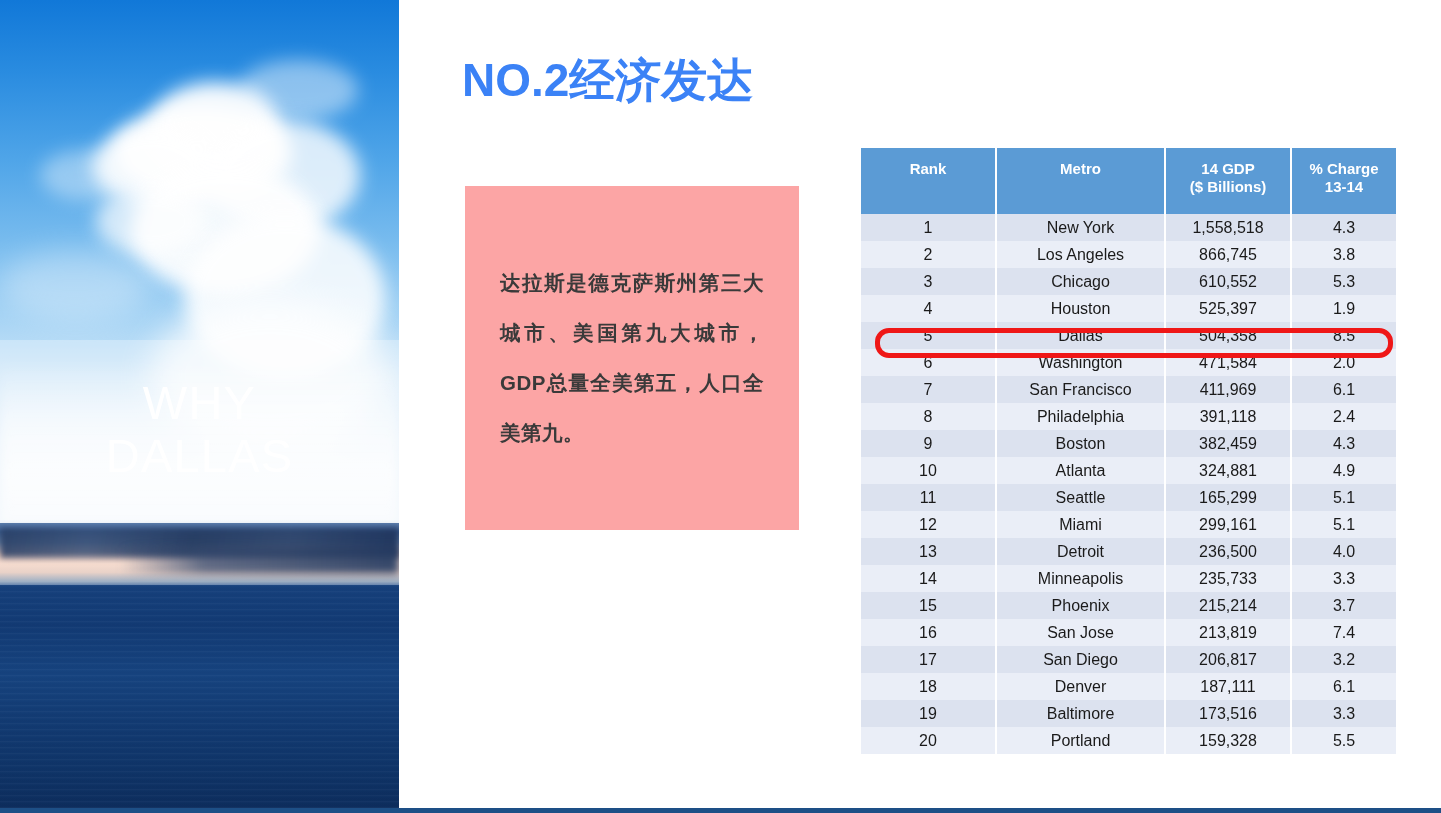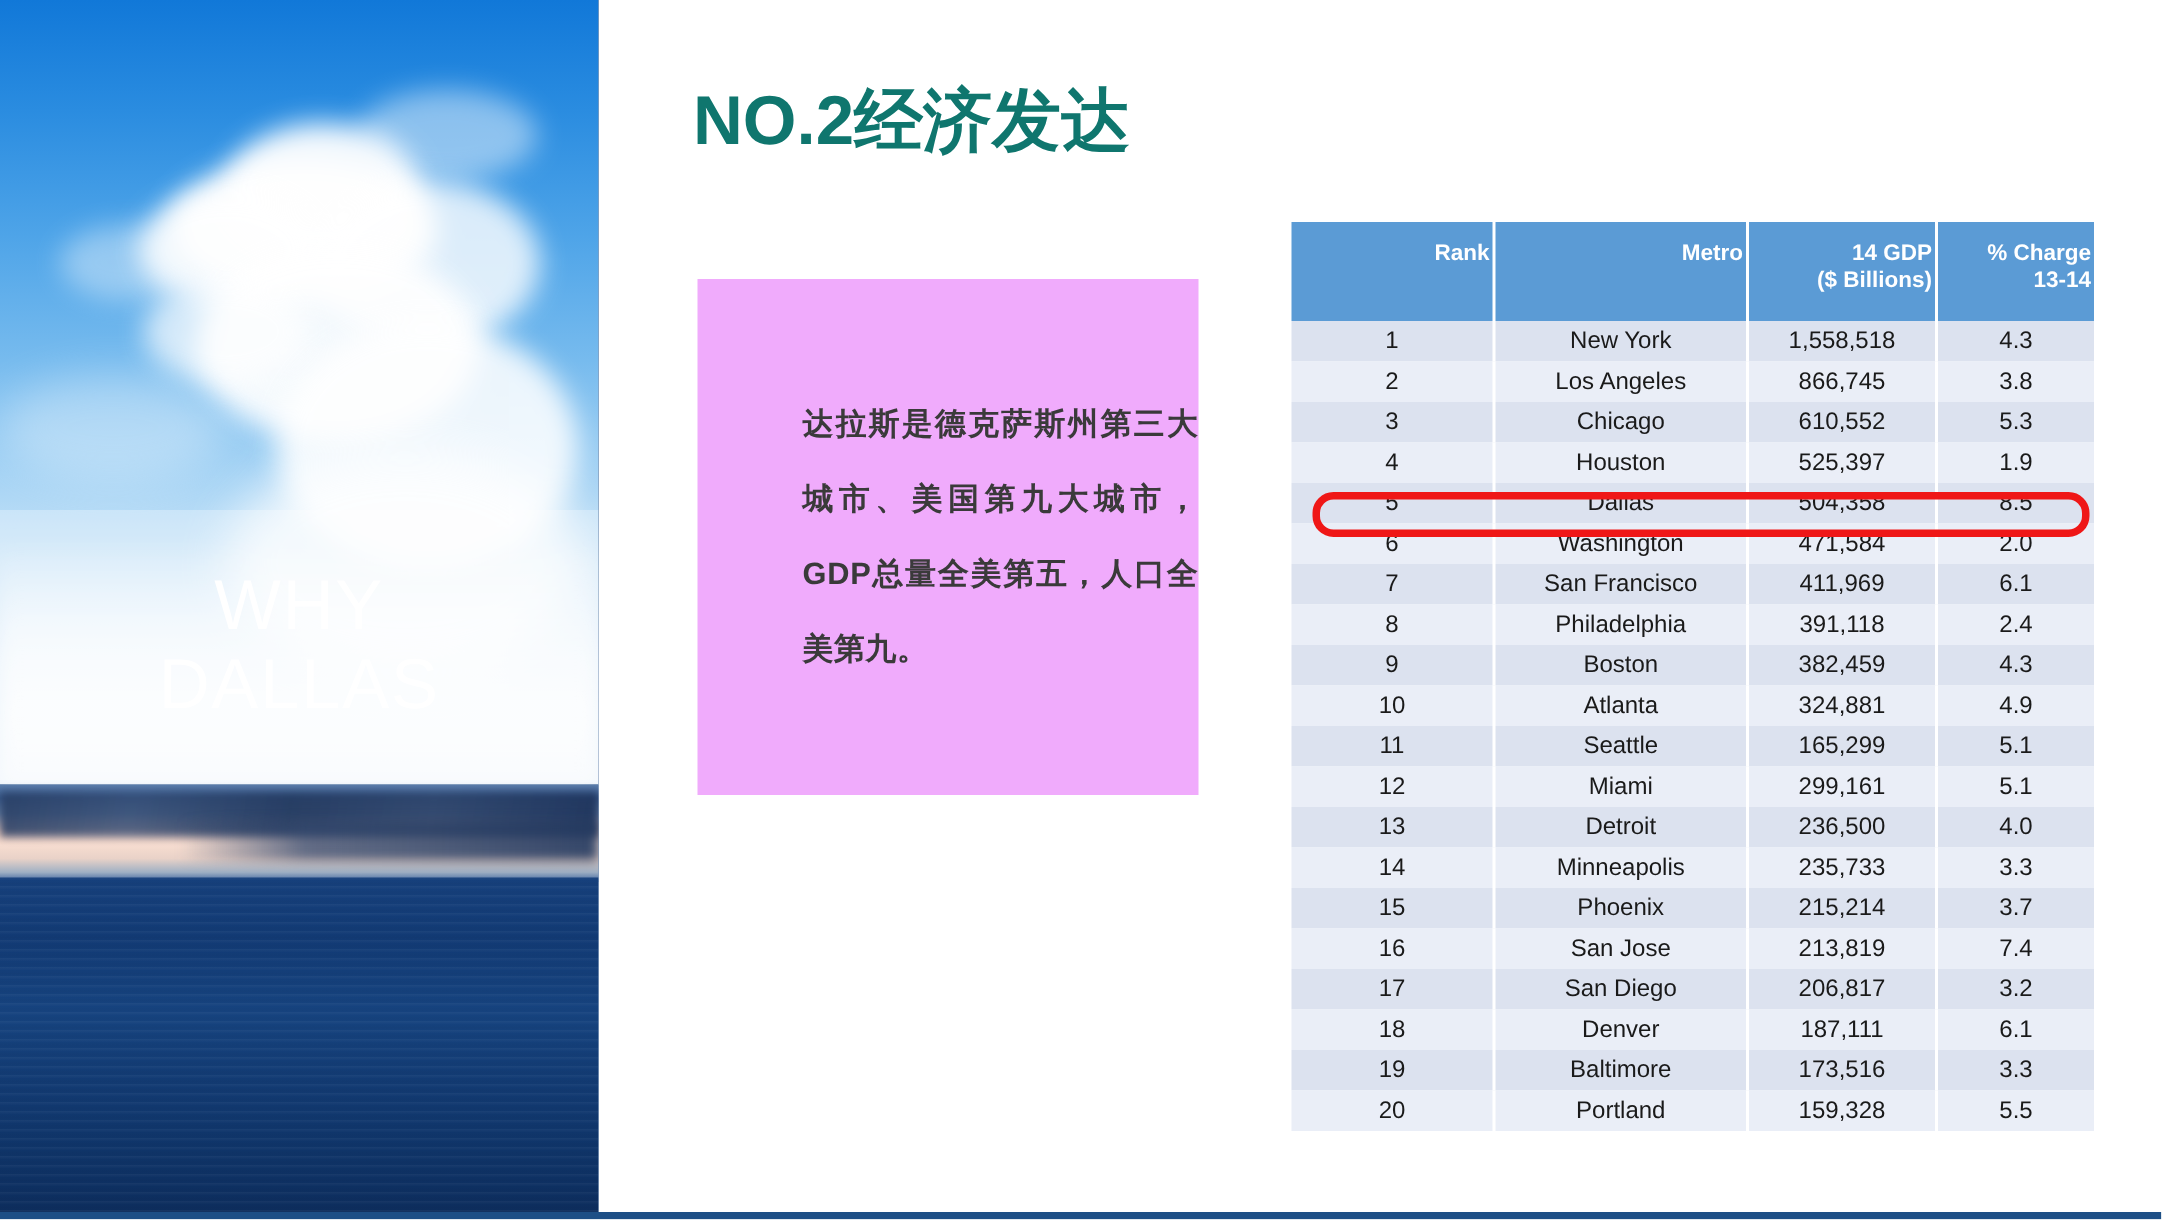--- a/index.html
+++ b/index.html
@@ -119,28 +119,28 @@
     font-family:"Liberation Sans","DejaVu Sans",sans-serif;
   }
   .bottom-strip{
     position:absolute;left:0;top:808px;width:1441px;height:5px;
     background:#1d4f86;
   }
 
   
   #slide-title{
     position:absolute;left:462px;top:50px;
-    font-size:46px;font-weight:bold;color:#0f766e;
+    font-size:46px;font-weight:bold;color:#3b82f6;
     letter-spacing:0px;white-space:nowrap;
   }
   #text-box{
     position:absolute;left:465px;top:186px;width:334px;height:344px;
-    background:#f0abfc;
+    background:#fca5a5;
     box-sizing:border-box;
-    display:flex;align-items:center;justify-content:flex-end;
+    display:flex;align-items:center;justify-content:center;
   }
   #body-text{
     width:264px;
     font-size:20.5px;font-weight:bold;color:#3a3a3a;
     line-height:2.45;
     text-align:justify;
     text-align-last:left;
     letter-spacing:.5px;
   }
 
@@ -157,21 +157,21 @@
     border-collapse:collapse;width:535px;table-layout:fixed;
     background:#ffffff;
   }
   table#gdp-table col.c-rank{width:135px;}
   table#gdp-table col.c-metro{width:169px;}
   table#gdp-table col.c-gdp{width:126px;}
   table#gdp-table col.c-chg{width:105px;}
   table#gdp-table th{
     background:#5b9bd5;color:#ffffff;
     font-size:15px;font-weight:bold;
-    text-align:right;vertical-align:top;
+    text-align:center;vertical-align:top;
     padding:12px 2px 0 2px;height:66px;
     border-right:2px solid #ffffff;
     line-height:1.22;
     box-sizing:border-box;
   }
   table#gdp-table th:last-child{border-right:none;}
   table#gdp-table td{
     font-size:16px;color:#1a1a1a;text-align:center;
     height:27px;padding:0;border-right:2px solid #ffffff;
     font-family:"Liberation Sans","DejaVu Sans",sans-serif;

